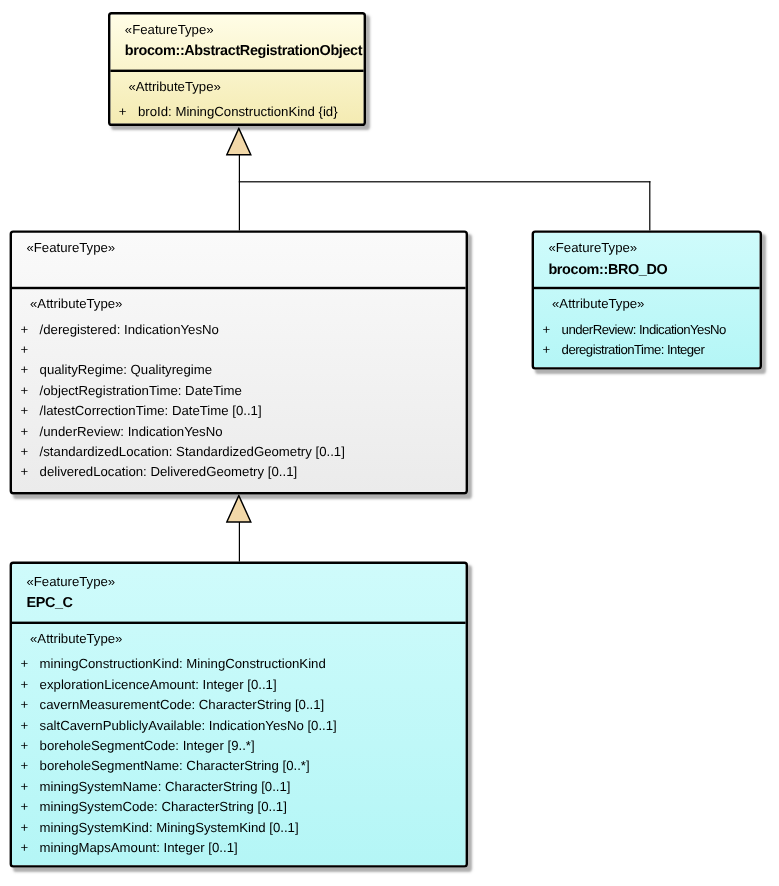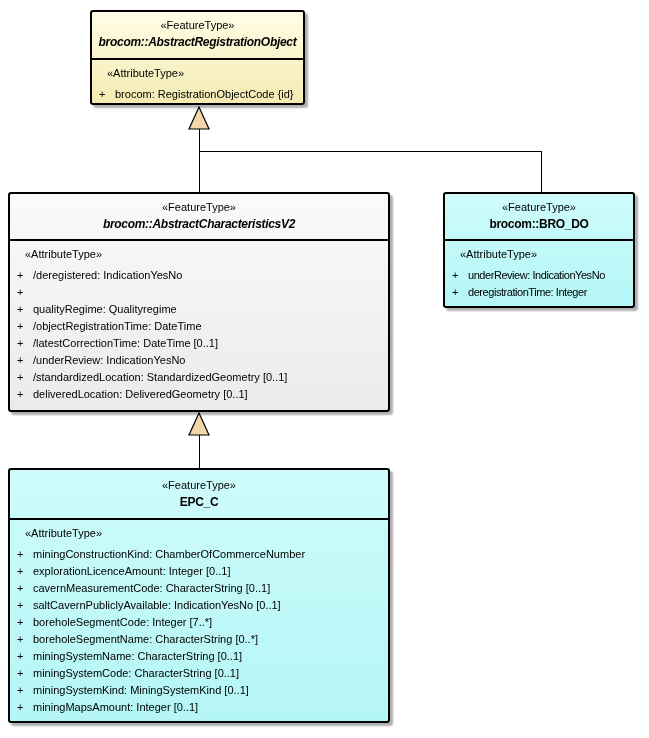--- a/index.html
+++ b/index.html
@@ -16,28 +16,29 @@
     border:2px solid var(--border);
     border-radius:3px;
     box-shadow:3px 3px 2px rgba(110,110,110,0.55);
     box-sizing:border-box;
   }
   .fill-yellow{background:linear-gradient(180deg,var(--abstract_fill_top) 0%,var(--abstract_fill_bottom) 100%);}
   .fill-gray{background:linear-gradient(180deg,var(--neutral_fill_top) 0%,var(--neutral_fill_bottom) 100%);}
   .fill-cyan{background:linear-gradient(180deg,var(--cyan_fill_top) 0%,var(--cyan_fill_bottom) 100%);}
   .hdr{
     border-bottom:2px solid var(--border);
-    text-align:center;
+    text-align:left;
     box-sizing:border-box;
     padding-top:6px;
     overflow:hidden;
+    padding-left:12px;
   }
   .stereo{font-size:11px;line-height:15px;white-space:nowrap;}
   .cls-title{font-size:12px;font-weight:bold;line-height:18px;white-space:nowrap;letter-spacing:-0.3px;}
-  .cls-title.italic{font-style:italic;}
+  .cls-title.italic{}
   .attrs{padding:6px 16px 0 7px;box-sizing:border-box;overflow:hidden;}
   .attr-stereo{font-size:11px;line-height:15px;padding-left:8px;margin-bottom:5px;}
   .attr-row{display:flex;font-size:11px;line-height:17px;white-space:nowrap;}
   .attr-row .vis{width:16px;flex:0 0 16px;}
   .box-brodo .attr-row{letter-spacing:-0.45px;}
   .box-aro .hdr{height:48px;}
   .box-acv2 .hdr{height:47px;}
   .box-brodo .hdr{height:47px;}
   .box-epcc .hdr{height:50px;padding-top:8px;}
   .seg{position:absolute;background:var(--border);}
@@ -52,37 +53,36 @@
     <div class="hdr">
       <div class="stereo">«FeatureType»</div>
       <div class="cls-title italic">brocom::AbstractRegistrationObject</div>
     </div>
     <div class="attrs">
       <div class="attr-stereo">«AttributeType»</div>
       <div>
 
           <div class="attr-row">
             <span class="vis">+</span>
-            <span class="atext">brocom: RegistrationObjectCode {id}</span>
+            <span class="atext">broId: MiningConstructionKind {id}</span>
           </div>
         </div>
     </div>
   </div>
 
   <svg class="arrowhead" style="left:188px;top:106px;" viewBox="0 0 22 24">
     <polygon points="11,1 21,23 1,23" fill="var(--arrowhead_fill)" stroke="var(--border)" stroke-width="1.2"></polygon>
   </svg>
   <div class="seg" style="left:199px;top:129px;width:1px;height:63px;"></div>
   <div class="seg" style="left:199px;top:151px;width:343px;height:1px;"></div>
   <div class="seg" style="left:541px;top:151px;width:1px;height:41px;"></div>
 
   <div class="uml-box fill-gray box-acv2" style="left:8px;top:192px;width:382px;height:220px;">
     <div class="hdr">
       <div class="stereo">«FeatureType»</div>
-      <div class="cls-title italic">brocom::AbstractCharacteristicsV2</div>
     </div>
     <div class="attrs">
       <div class="attr-stereo">«AttributeType»</div>
       <div>
 
           <div class="attr-row">
             <span class="vis">+</span>
             <span class="atext">/deregistered: IndicationYesNo</span>
           </div>
 
@@ -154,41 +154,41 @@
     <div class="hdr">
       <div class="stereo">«FeatureType»</div>
       <div class="cls-title">EPC_C</div>
     </div>
     <div class="attrs">
       <div class="attr-stereo">«AttributeType»</div>
       <div>
 
           <div class="attr-row">
             <span class="vis">+</span>
-            <span class="atext">miningConstructionKind: ChamberOfCommerceNumber</span>
+            <span class="atext">miningConstructionKind: MiningConstructionKind</span>
           </div>
 
           <div class="attr-row">
             <span class="vis">+</span>
             <span class="atext">explorationLicenceAmount: Integer [0..1]</span>
           </div>
 
           <div class="attr-row">
             <span class="vis">+</span>
             <span class="atext">cavernMeasurementCode: CharacterString [0..1]</span>
           </div>
 
           <div class="attr-row">
             <span class="vis">+</span>
             <span class="atext">saltCavernPubliclyAvailable: IndicationYesNo [0..1]</span>
           </div>
 
           <div class="attr-row">
             <span class="vis">+</span>
-            <span class="atext">boreholeSegmentCode: Integer [7..*]</span>
+            <span class="atext">boreholeSegmentCode: Integer [9..*]</span>
           </div>
 
           <div class="attr-row">
             <span class="vis">+</span>
             <span class="atext">boreholeSegmentName: CharacterString [0..*]</span>
           </div>
 
           <div class="attr-row">
             <span class="vis">+</span>
             <span class="atext">miningSystemName: CharacterString [0..1]</span>

